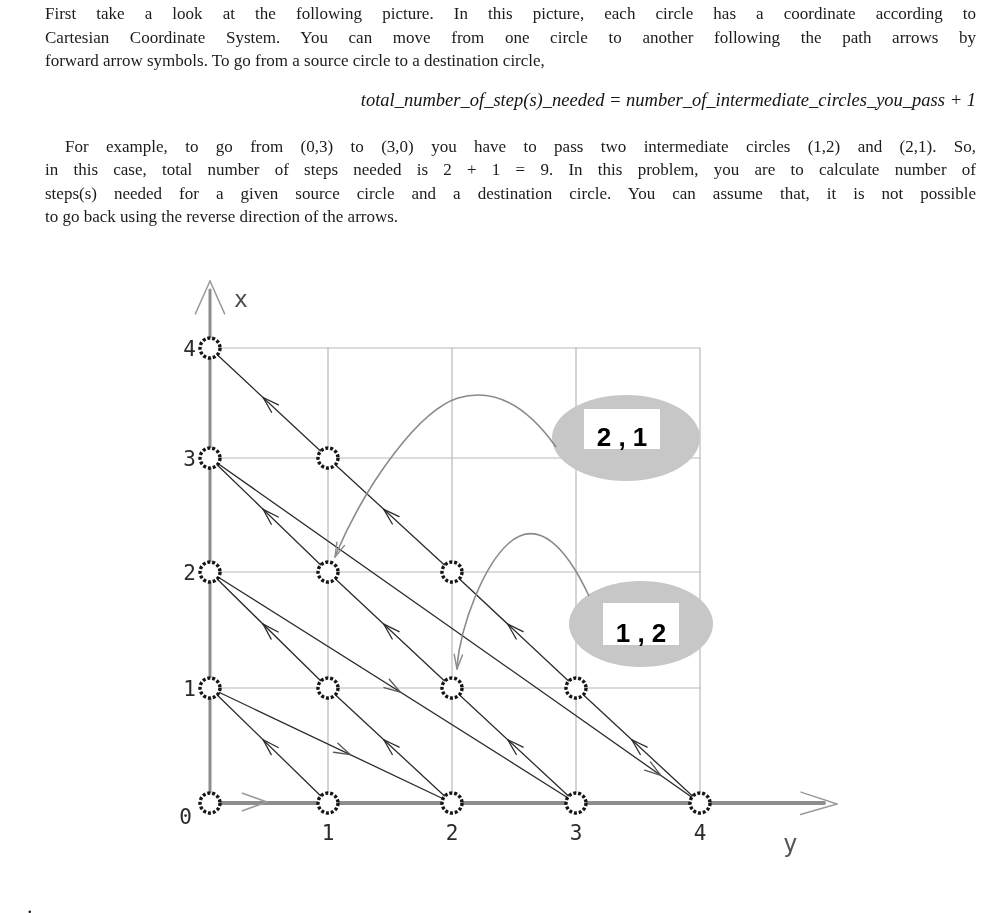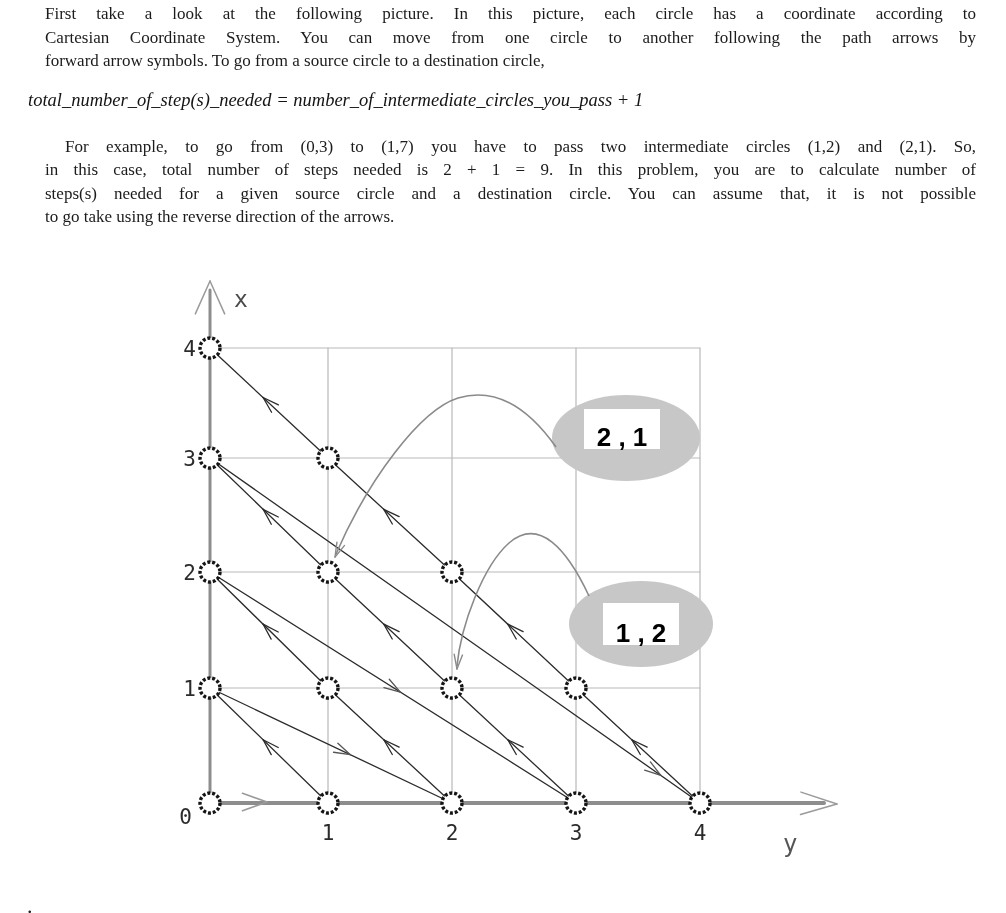--- a/index.html
+++ b/index.html
@@ -3,40 +3,40 @@
 <meta charset="utf-8">
 <style>
   html,body{margin:0;padding:0;background:#ffffff;}
   body{width:1006px;height:913px;position:relative;overflow:hidden;
        font-family:"Liberation Serif", serif;color:#1b1b1b;}
   .doc{position:absolute;left:28px;top:2px;width:948px;font-size:17px;}
   .jline{text-align:justify;text-align-last:justify;line-height:23.5px;
          white-space:normal;margin-left:17px;}
   .jline.last{text-align-last:auto;}
   .jline.ind{text-indent:20px;}
-  .formula{font-style:italic;font-size:18.5px;text-align:left;
+  .formula{font-style:italic;font-size:18.5px;text-align:right;
            margin:15px 0 23px 0;line-height:24px;color:#141414;}
   .fig{position:absolute;left:0;top:0;width:1006px;height:913px;}
   .frag{position:absolute;left:27px;top:893px;font-size:22px;color:#222;}
 </style>
 </head>
 <body>
 
 <div class="doc">
   <div>
     <div class="jline">First take a look at the following picture. In this picture, each circle has a coordinate according to</div>
     <div class="jline">Cartesian Coordinate System. You can move from one circle to another following the path arrows by</div>
     <div class="jline last">forward arrow symbols. To go from a source circle to a destination circle,</div>
   </div>
   <div class="formula">total_number_of_step(s)_needed = number_of_intermediate_circles_you_pass + 1</div>
   <div>
-    <div class="jline ind">For example, to go from (0,3) to (1,7) you have to pass two intermediate circles (1,2) and (2,1). So,</div>
+    <div class="jline ind">For example, to go from (0,3) to (3,0) you have to pass two intermediate circles (1,2) and (2,1). So,</div>
     <div class="jline">in this case, total number of steps needed is 2 + 1 = 9. In this problem, you are to calculate number of</div>
     <div class="jline">steps(s) needed for a given source circle and a destination circle. You can assume that, it is not possible</div>
-    <div class="jline last">to go take using the reverse direction of the arrows.</div>
+    <div class="jline last">to go back using the reverse direction of the arrows.</div>
   </div>
 </div>
 
 <svg id="figsvg" class="fig" viewBox="0 0 1006 913">
     <line x1="210" y1="688" x2="700" y2="688" stroke="#b9b9b9" stroke-width="1.2" stroke-linecap="round"></line>
     <line x1="210" y1="572" x2="700" y2="572" stroke="#b9b9b9" stroke-width="1.2" stroke-linecap="round"></line>
     <line x1="210" y1="458" x2="700" y2="458" stroke="#b9b9b9" stroke-width="1.2" stroke-linecap="round"></line>
     <line x1="210" y1="348" x2="700" y2="348" stroke="#b9b9b9" stroke-width="1.2" stroke-linecap="round"></line>
     <line x1="328" y1="348" x2="328" y2="803" stroke="#b9b9b9" stroke-width="1.2" stroke-linecap="round"></line>
     <line x1="452" y1="348" x2="452" y2="803" stroke="#b9b9b9" stroke-width="1.2" stroke-linecap="round"></line>

